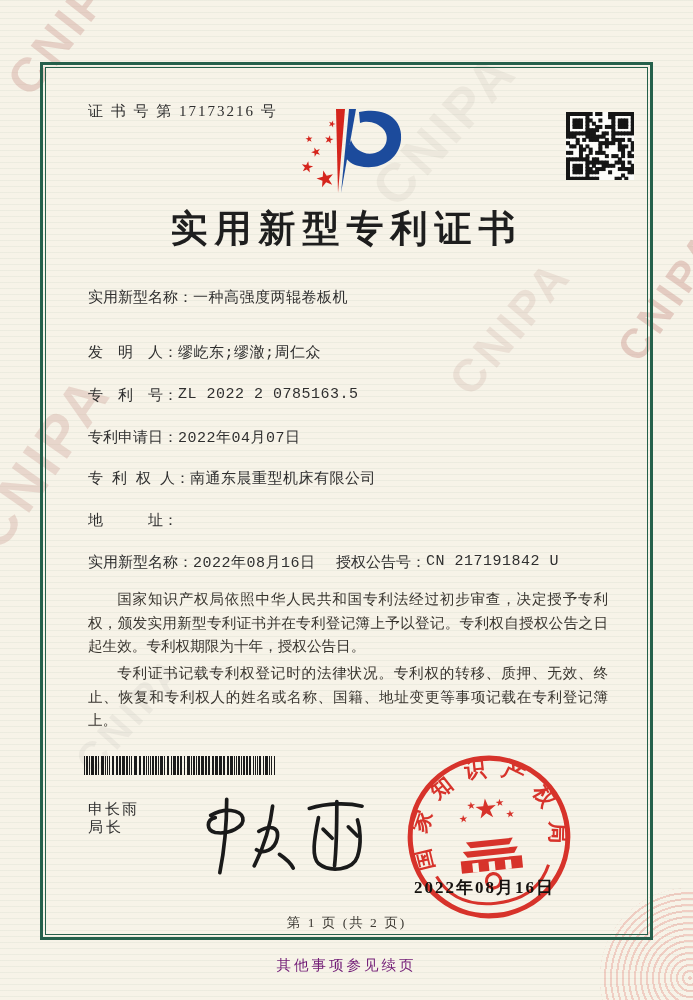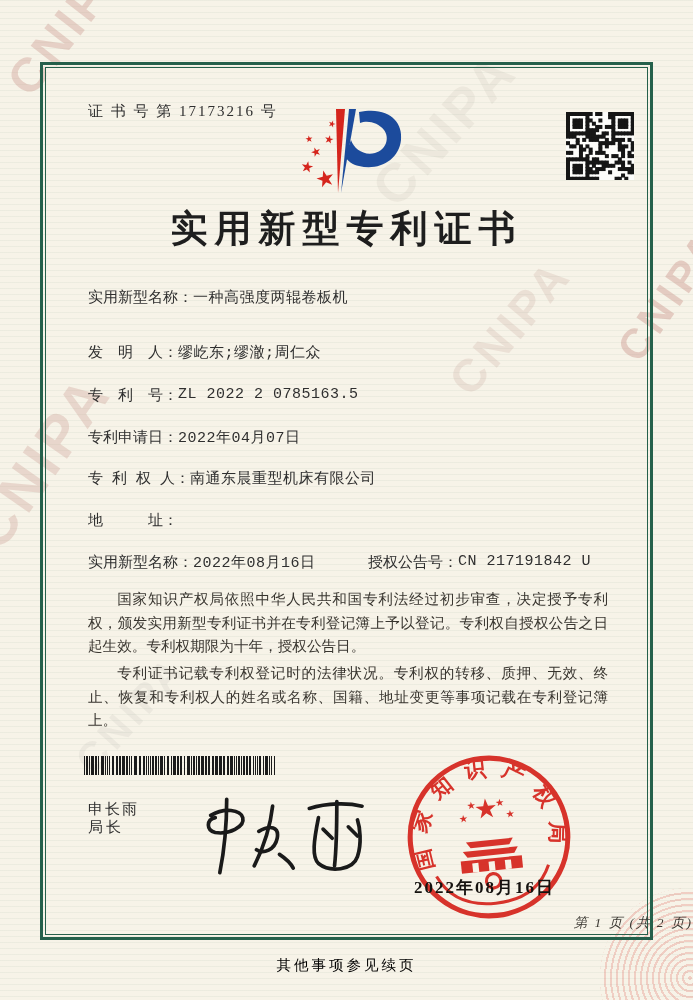--- a/index.html
+++ b/index.html
@@ -37,37 +37,37 @@
   .logo{position:absolute;left:283px;top:106px;width:180px;height:92px;z-index:3;}
   .qr{position:absolute;left:566px;top:112px;width:68px;height:68px;background:#fdfdfb;z-index:3;}
   .title{
     position:absolute;left:0;right:0;top:204px;text-align:center;
     font-size:37px;font-weight:bold;letter-spacing:7px;color:#1e1e1e;z-index:3;
   }
   .row{position:absolute;left:88px;width:520px;font-size:15px;display:flex;z-index:3;font-family:Liberation Mono, monospace;}
   .row .lbl{white-space:pre;flex:0 0 auto;}
   .row .val{letter-spacing:.5px;}
   .r1{top:288px}.r2{top:343px}.r3{top:386px}.r4{top:428px}.r5{top:469px}.r6{top:511px}.r7{top:553px}
-  .grant-no{position:absolute;left:280px;white-space:pre;display:flex;justify-content:flex-end;}
+  .grant-no{position:absolute;left:248px;white-space:pre;display:flex;justify-content:flex-end;}
   .body-text{
     position:absolute;left:88px;width:520px;top:588px;font-size:14.6px;
     line-height:1.62;text-align:justify;color:#38352f;z-index:3;
   }
   .body-text p{margin:0 0 3px 0;text-indent:2em;}
   .barcode{position:absolute;left:84px;top:756px;width:195px;height:19px;z-index:3;}
   .sig-title{position:absolute;left:88px;top:818px;font-size:15px;letter-spacing:3px;z-index:3;}
   .sig-name{position:absolute;left:88px;top:800px;font-size:15px;letter-spacing:2px;z-index:3;}
   .autograph{position:absolute;left:190px;top:790px;width:195px;height:92px;z-index:3;}
   .seal{position:absolute;left:402px;top:750px;width:174px;height:174px;transform:rotate(-6deg);z-index:3;}
   .seal-date{
     position:absolute;left:414px;top:876px;width:160px;font-size:17px;font-weight:600;
     letter-spacing:2px;color:#15120f;z-index:4;white-space:nowrap;
   }
-  .page-no{position:absolute;left:0;right:0;top:914px;text-align:right;font-size:13.5px;letter-spacing:2px;color:#3d3a34;z-index:3;font-style:italic;}
-  .cont-note{position:absolute;left:0;right:0;top:956px;text-align:center;font-size:14.5px;letter-spacing:3px;color:#000000;z-index:3;}
+  .page-no{position:absolute;left:0;right:0;top:914px;text-align:center;font-size:13.5px;letter-spacing:2px;color:#3d3a34;z-index:3;}
+  .cont-note{position:absolute;left:0;right:0;top:956px;text-align:center;font-size:14.5px;letter-spacing:3px;color:#701a75;z-index:3;}
 </style>
 </head>
 <body>
 
 <div class="page">
 
   <div class="wm wm1">CNIPA</div>
   <div class="wm wm2">CNIPA</div>
   <div class="wm wm3">CNIPA</div>
   <div class="wm wm4">CNIPA</div>

